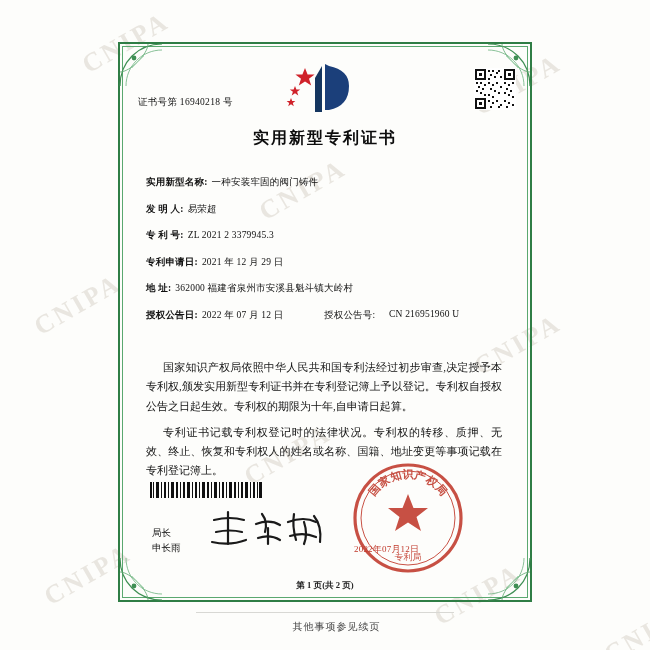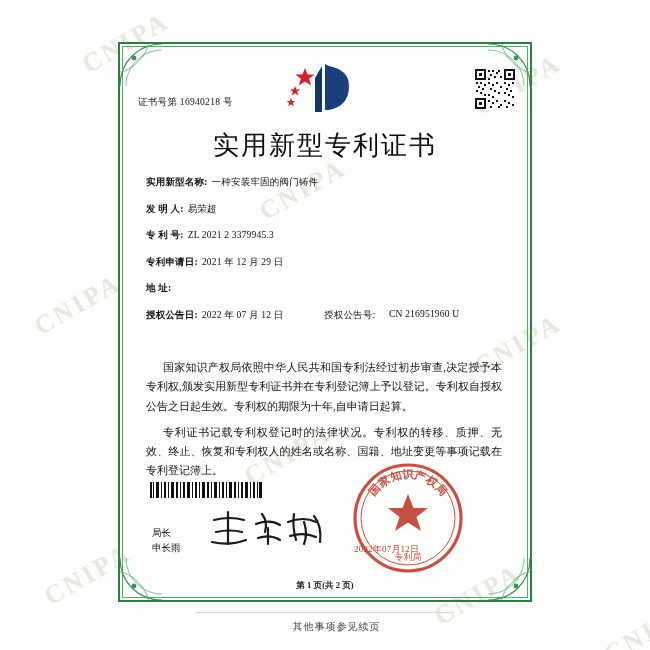--- a/index.html
+++ b/index.html
@@ -104,22 +104,22 @@
     width: 92px; height: 58px;
   }
   .logo svg { display: block; }
 
   .main-title {
     position: absolute;
     left: 0; top: 68px;
     width: 374px;
     text-align: center;
     font-family: "Liberation Serif", serif;
-    font-weight: normal;
-    font-size: 26px;
+    font-weight: bold;
+    font-size: 16px;
     letter-spacing: 2px;
     color: #0d0d0d;
   }
 
   .fields {
     position: absolute;
     left: 8px; top: 116px;
     width: 360px;
   }
   .field {
@@ -381,20 +381,21 @@
       <div class="field">
         <span class="lbl">专 利 号:</span>
         <span class="val">ZL 2021 2 3379945.3</span>
       </div>
       <div class="field">
         <span class="lbl">专利申请日:</span>
         <span class="val">2021 年 12 月 29 日</span>
       </div>
       <div class="field">
         <span class="lbl">地 址:</span>
+        <span class="val">362000 福建省泉州市安溪县魁斗镇大岭村</span>
       </div>
       <div class="field two-col">
         <span class="lbl">授权公告日:</span>
         <span class="val">2022 年 07 月 12 日</span>
         <span class="lbl2">授权公告号:</span>
         <span class="val2">CN 216951960 U</span>
       </div>
     </div>
 
     <div class="paragraphs">

